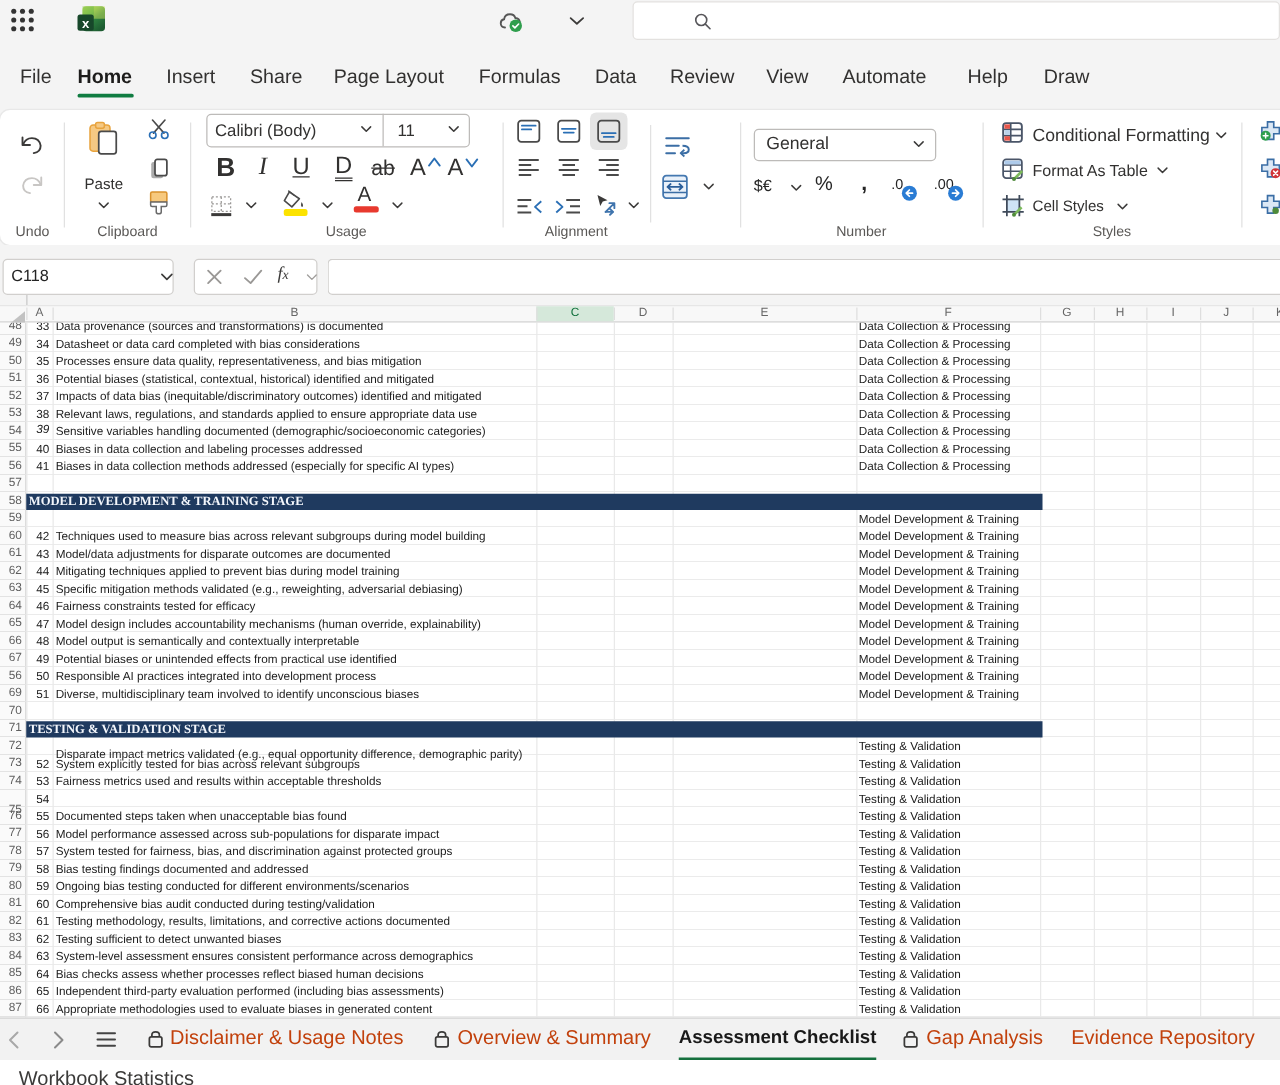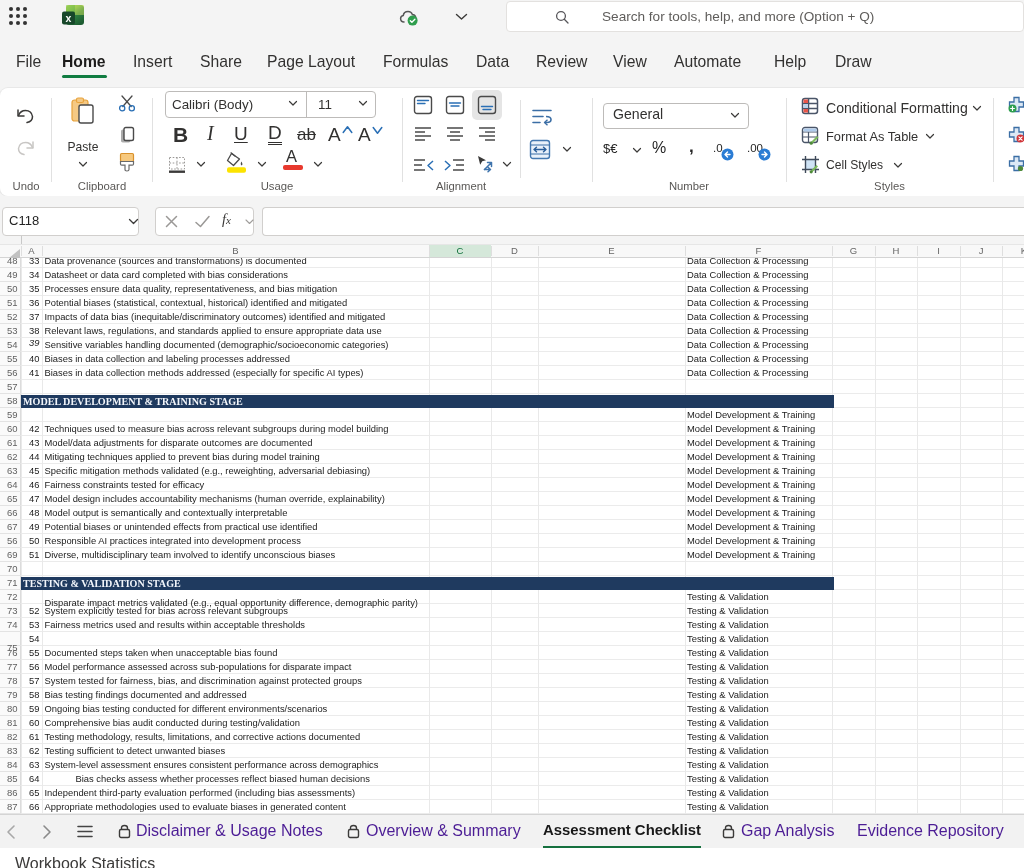--- a/index.html
+++ b/index.html
@@ -6,21 +6,21 @@
  font-family:"Liberation Sans",sans-serif;-webkit-font-smoothing:antialiased;}
 .mi{position:absolute;top:20px;font-size:15.7px;color:#323130;white-space:nowrap;}
 .sep{position:absolute;top:98px;width:1px;height:84px;background:#e1e1e1;}
 .glabel{position:absolute;top:180px;font-size:11.3px;color:#5a5856;text-align:center;white-space:nowrap;}
 .gn{position:absolute;left:0;width:17.5px;height:14px;line-height:13.2px;text-align:right;font-size:9.5px;color:#5f5f5f;}
 .ca{position:absolute;left:0;width:39.5px;height:14px;line-height:13.4px;text-align:right;font-size:9.4px;color:#1c1c1c;}
 .cb{position:absolute;left:44.5px;height:14px;line-height:13.4px;font-size:9.4px;color:#1c1c1c;white-space:nowrap;}
 .cf{position:absolute;left:687px;height:14px;line-height:13.4px;font-size:9.4px;color:#1c1c1c;white-space:nowrap;}
 .bar{position:absolute;left:21px;width:811px;height:13.5px;line-height:13.5px;background:#1f3a5f;color:#f3f6fb;
  font-family:"Liberation Serif",serif;font-weight:bold;font-size:10.1px;padding-left:2px;white-space:nowrap;}
-.tab{position:absolute;top:7px;font-size:16px;color:#4c1d95;white-space:nowrap;}
+.tab{position:absolute;top:7px;font-size:16px;color:#c2410c;white-space:nowrap;}
 .lock{position:absolute;top:9px;width:13px;height:15px;}
 svg{overflow:visible;}
 </style></head>
 <body>
 
 <div style="position:absolute;left:0;top:0;width:1024px;height:33px;background:#f4f4f4;">
   <svg style="position:absolute;left:8px;top:6px;" width="20" height="20" viewBox="0 0 20 20">
     <g fill="#333333">
       <circle cx="3" cy="3" r="2.05"></circle>
         <circle cx="10" cy="3" r="2.05"></circle>
@@ -54,21 +54,20 @@
     <path d="M12.3 14.7 L13.9 16.3 L16.9 13.2" fill="none" stroke="#ffffff" stroke-width="1.3" stroke-linecap="round" stroke-linejoin="round"></path>
   </svg>
   <svg style="position:absolute;left:455px;top:13px;" width="13" height="8" viewBox="0 0 13 8">
     <path d="M1.5 1.5 L6.5 6 L11.5 1.5" fill="none" stroke="#3b3a39" stroke-width="1.4" stroke-linecap="round" stroke-linejoin="round"></path>
   </svg>
   <div style="position:absolute;left:506px;top:1px;width:518px;height:31px;background:#ffffff;border:1px solid #e3e1df;border-radius:4px;box-sizing:border-box;"></div>
   <svg style="position:absolute;left:555px;top:9.5px;" width="15" height="15" viewBox="0 0 15 15">
     <circle cx="6" cy="6" r="4.4" fill="none" stroke="#57565a" stroke-width="1.3"></circle>
     <path d="M9.3 9.3 L13 13" stroke="#57565a" stroke-width="1.3" stroke-linecap="round"></path>
   </svg>
-  <div style="position:absolute;left:602px;top:8.5px;font-size:13.6px;color:#5f5d5b;">Search for tools, help, and more (Option + Q)</div>
 </div>
 
 <div style="position:absolute;left:0;top:33px;width:1024px;height:55px;background:#f4f4f4;">
   <div class="mi" style="left:16px;">File</div>
   <div class="mi" style="left:62px;font-weight:bold;color:#1d1c1b;">Home</div>
   <div class="mi" style="left:133px;">Insert</div>
   <div class="mi" style="left:200px;">Share</div>
   <div class="mi" style="left:267px;">Page Layout</div>
   <div class="mi" style="left:383px;">Formulas</div>
   <div class="mi" style="left:476px;">Data</div>
@@ -465,21 +464,21 @@
 <div class="gn" style="top:744.0px;">83</div>
 <div class="ca" style="top:744.0px;">62</div>
 <div class="cb" style="top:744.0px;">Testing sufficient to detect unwanted biases</div>
 <div class="cf" style="top:744.0px;">Testing &amp; Validation</div>
 <div class="gn" style="top:758.0px;">84</div>
 <div class="ca" style="top:758.0px;">63</div>
 <div class="cb" style="top:758.0px;">System-level assessment ensures consistent performance across demographics</div>
 <div class="cf" style="top:758.0px;">Testing &amp; Validation</div>
 <div class="gn" style="top:772.0px;">85</div>
 <div class="ca" style="top:772.0px;">64</div>
-<div class="cb" style="top:772.0px;padding-left:31px;">Bias checks assess whether processes reflect biased human decisions</div>
+<div class="cb" style="top:772.0px;">Bias checks assess whether processes reflect biased human decisions</div>
 <div class="cf" style="top:772.0px;">Testing &amp; Validation</div>
 <div class="gn" style="top:786.0px;">86</div>
 <div class="ca" style="top:786.0px;">65</div>
 <div class="cb" style="top:786.0px;">Independent third-party evaluation performed (including bias assessments)</div>
 <div class="cf" style="top:786.0px;">Testing &amp; Validation</div>
 <div class="gn" style="top:800.0px;">87</div>
 <div class="ca" style="top:800.0px;">66</div>
 <div class="cb" style="top:800.0px;">Appropriate methodologies used to evaluate biases in generated content</div>
 <div class="cf" style="top:800.0px;">Testing &amp; Validation</div>
 <div style="position:absolute;left:0;top:244.0px;width:1024px;height:13.5px;background:#f8f8f8;border-top:1px solid #e6e6e6;border-bottom:1px solid #d4d4d4;box-sizing:border-box;z-index:5;"></div>

